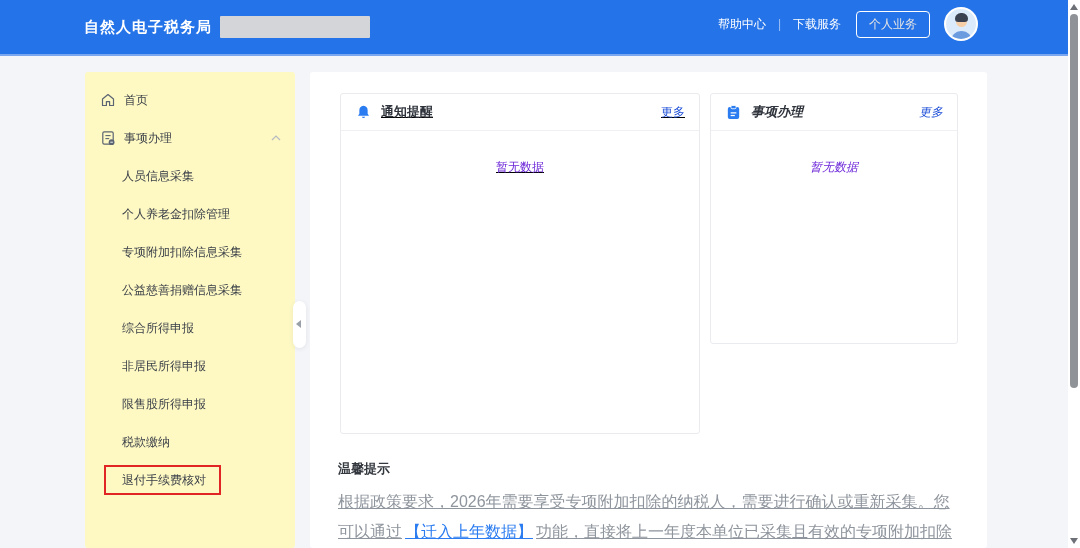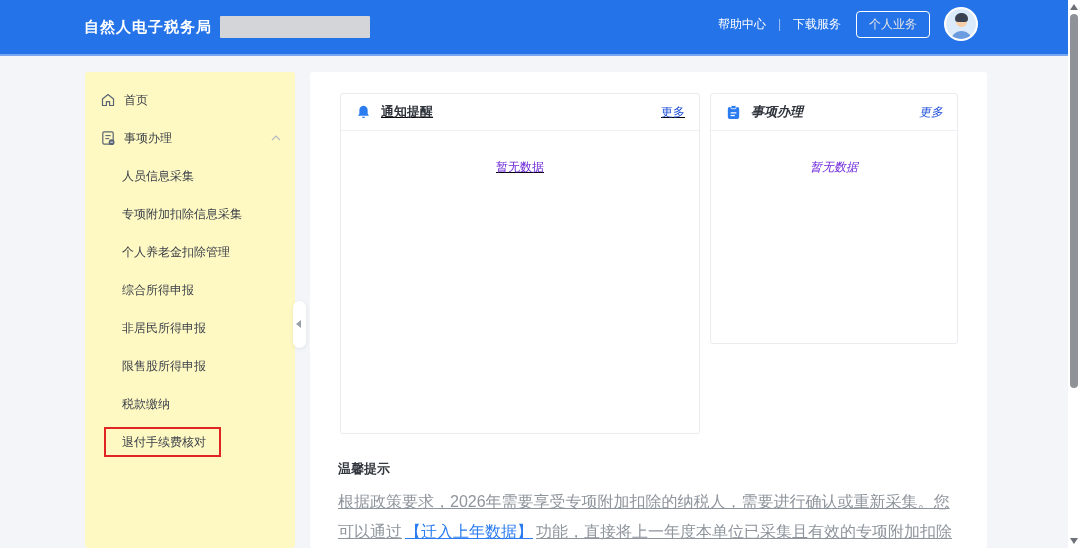--- a/index.html
+++ b/index.html
@@ -108,24 +108,27 @@
       </svg>
       <span>事项办理</span>
       <svg class="chev" width="10" height="6" viewBox="0 0 10 6">
         <path d="M1 5 L5 1 L9 5" fill="none" stroke="#b6bac1" stroke-width="1.2"></path>
       </svg>
     </div>
     <div class="side-row sub">
       <span>人员信息采集</span>
     </div>
     <div class="side-row sub">
+      <span>个人养老金扣除管理</span>
+    </div>
+    <div class="side-row sub">
       <span>专项附加扣除信息采集</span>
     </div>
     <div class="side-row sub">
-      <span>个人养老金扣除管理</span>
+      <span>公益慈善捐赠信息采集</span>
     </div>
     <div class="side-row sub">
       <span>综合所得申报</span>
     </div>
     <div class="side-row sub">
       <span>非居民所得申报</span>
     </div>
     <div class="side-row sub">
       <span>限售股所得申报</span>
     </div>

